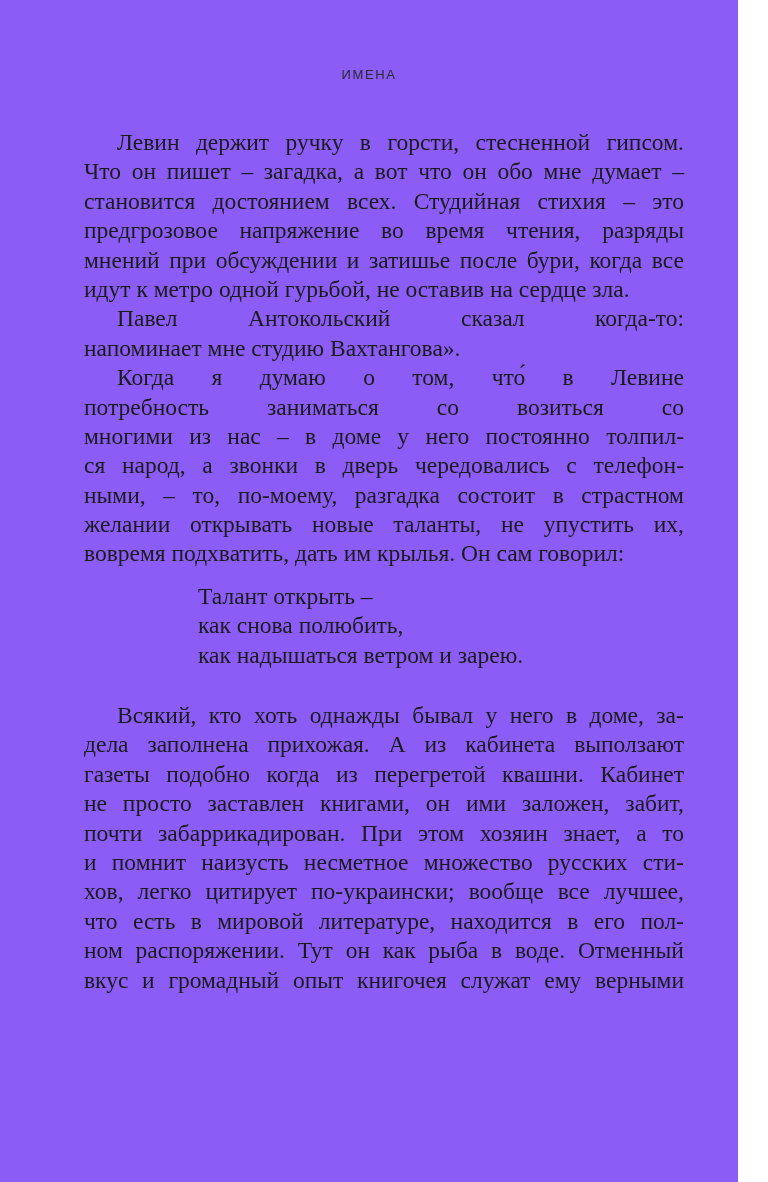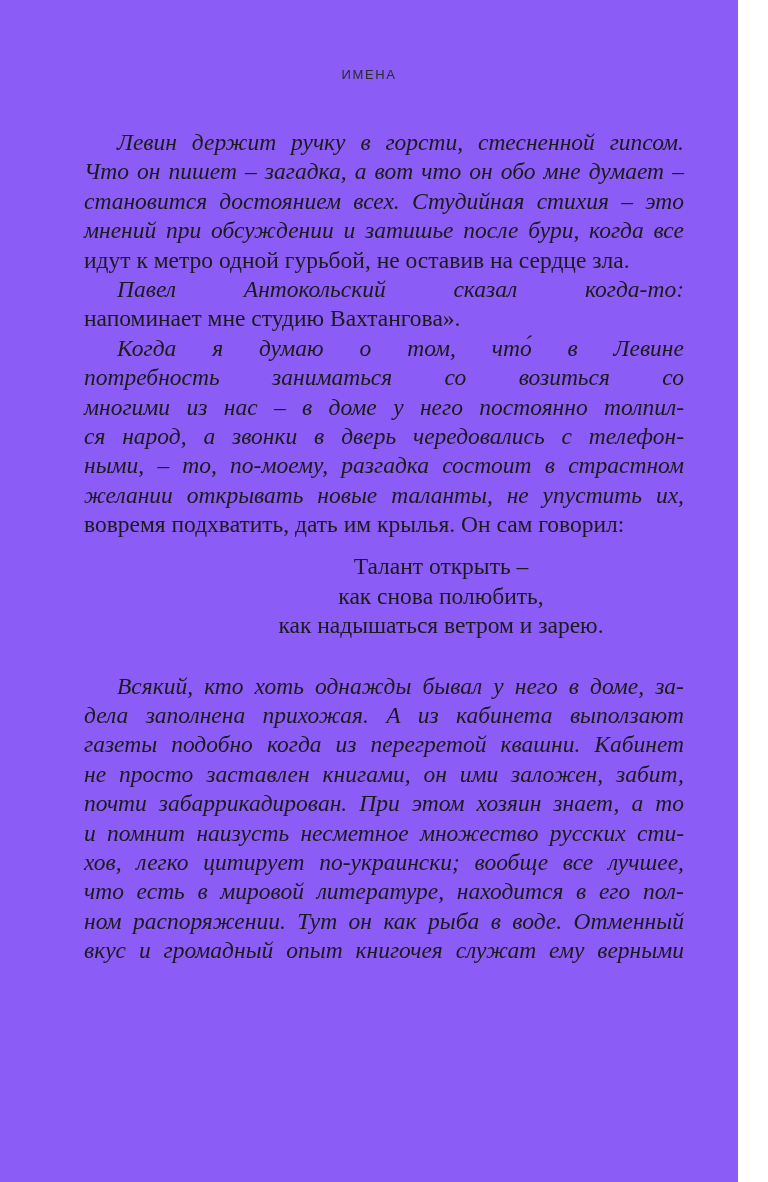--- a/index.html
+++ b/index.html
@@ -36,28 +36,26 @@
     color: #1b1b1b;
   }
   .line {
     height: 29.4px;
     white-space: nowrap;
   }
   .line.justify {
     display: flex;
     justify-content: space-between;
     white-space: normal;
-    font-style: italic;
   }
   .line.indent {
     padding-left: 33px;
   }
   .block.verse {
     margin: 13px 0 31px 114px;
-    text-align: center;
   }
   .page-number {
     position: absolute;
     top: 1092px;
     left: 0;
     width: 100%;
     text-align: center;
     font-family: "Liberation Serif", serif;
     font-size: 21px;
     color: #1b1b1b;
@@ -98,20 +96,28 @@
         <div class="line justify">
           <span>становится</span>
           <span>достоянием</span>
           <span>всех.</span>
           <span>Студийная</span>
           <span>стихия</span>
           <span>–</span>
           <span>это</span>
         </div>
         <div class="line justify">
+          <span>предгрозовое</span>
+          <span>напряжение</span>
+          <span>во</span>
+          <span>время</span>
+          <span>чтения,</span>
+          <span>разряды</span>
+        </div>
+        <div class="line justify">
           <span>мнений</span>
           <span>при</span>
           <span>обсуждении</span>
           <span>и</span>
           <span>затишье</span>
           <span>после</span>
           <span>бури,</span>
           <span>когда</span>
           <span>все</span>
         </div>

